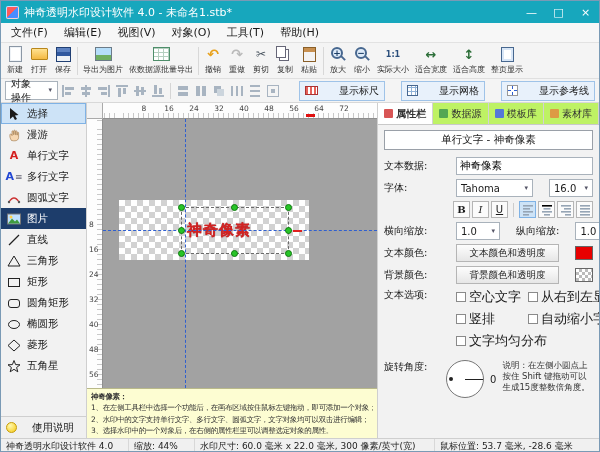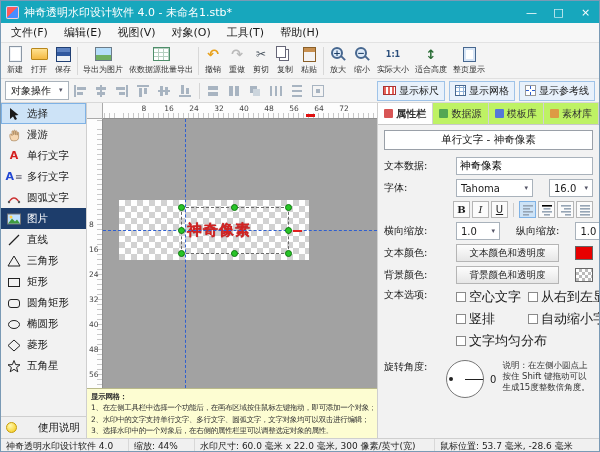--- a/index.html
+++ b/index.html
@@ -39,38 +39,38 @@
 .ic-fith::before{content:"↕";font-size:13px;color:#2c6e38;font-weight:bold}
 .ic-fitpage::before{content:"";width:11px;height:13px;border:1px solid #47678f;background:#fff;box-shadow:inset 0 0 0 2px #d8e6f6}
 
 .toolbar2{height:24px;background:#f4f4f4;border-bottom:1px solid #d8d8d8;display:flex;align-items:center;padding:0 4px;gap:2px}
 .combo{height:19px;background:#fff;border:1px solid #a9b2bb;display:flex;align-items:center;padding:0 5px;font-size:10px;gap:8px}
 .combo-arrow::before{content:"▾"}
 .combo-arrow{font-size:7px;color:#556;line-height:1}
 .mini{width:19px;height:19px;display:flex;align-items:center;justify-content:center;border:1px solid transparent}
 .mini svg{opacity:.8}
 .vsep2{width:1px;height:16px;background:#d5d5d5;margin:0 2px;flex:none}
-.toggle{height:20px;display:flex;align-items:center;gap:3px;padding:0 5px;font-size:10px;background:#e8f1fb;border:1px solid #9fc3e8;margin-left:2px;white-space:nowrap}
+.toggle{height:20px;display:flex;align-items:center;gap:21px;padding:0 5px;font-size:10px;background:#e8f1fb;border:1px solid #9fc3e8;margin-left:14px;white-space:nowrap}
 .spacer{flex:1}
 .tg-ruler{width:13px;height:9px;background:repeating-linear-gradient(90deg,#e5625a 0 2px,#fff 2px 4px);border:1px solid #a33;flex:none}
 .tg-grid{width:11px;height:11px;background-color:#fff;border:1px solid #47678f;background-image:repeating-linear-gradient(0deg,transparent 0 3px,#8fb2d8 3px 4px),repeating-linear-gradient(90deg,transparent 0 3px,#8fb2d8 3px 4px);flex:none}
 .tg-guides{width:11px;height:11px;position:relative;background:#fff;border:1px solid #999;flex:none}
 .tg-guides::before{content:"";position:absolute;left:0;right:0;top:4px;border-top:1px dashed #2f5fd0}
 .tg-guides::after{content:"";position:absolute;top:0;bottom:0;left:4px;border-left:1px dashed #2f5fd0}
 
 .main{display:flex;height:335px}
 .sidebar{width:86px;border-right:1px solid #cfcfcf;background:#f2f2f2;position:relative;flex:none}
 .tool{height:21px;display:flex;align-items:center;gap:5px;padding-left:5px;font-size:10.5px}
 .t-ic{width:16px;height:15px;display:flex;align-items:center;justify-content:center;flex:none}
 .tool.active{background:#cde3f7;outline:1px solid #7fb2e5;outline-offset:-1px}
 .tool.dark{background:#1d3d6b;color:#fff}
 .tic-a1::before{content:"A";color:#d42222;font-weight:bold;font-size:11px}
 .tic-a2::before{content:"A";color:#2247d4;font-weight:bold;font-size:11px}
 .tic-a2::after{content:"≡";font-size:9px;color:#667;margin-left:1px}
-.help-btn{position:absolute;left:0;right:0;bottom:0;height:22px;border-top:1px solid #cfcfcf;display:flex;align-items:center;gap:21px;padding-left:5px;background:#f0f0f0;font-size:10.5px}
+.help-btn{position:absolute;left:0;right:0;bottom:0;height:22px;border-top:1px solid #cfcfcf;display:flex;align-items:center;gap:15px;padding-left:5px;background:#f0f0f0;font-size:10.5px}
 .bulb{width:11px;height:11px;border-radius:50%;background:radial-gradient(circle at 35% 30%,#fff9b0,#f6c915);border:1px solid #c79d06;flex:none}
 
 .center{flex:1;display:flex;flex-direction:column;min-width:0}
 .ruler-row{display:flex;height:16px;flex:none}
 .corner{width:16px;background:#f3f3f3;border-right:1px solid #aaa;border-bottom:1px solid #aaa;flex:none}
 .ruler-top{flex:1;position:relative;background:#fdfdfd;border-bottom:1px solid #8f8f8f;background-image:repeating-linear-gradient(90deg,transparent 0 4px,#c9c9c9 4px 5px);background-size:auto 5px;background-position:16px 100%;background-repeat:repeat-x}
 .rl-num{position:absolute;top:1px;font-size:7.5px;color:#444;transform:translateX(-50%)}
 .ruler-red{position:absolute;left:203px;bottom:1px;width:9px;height:3px;background:#e01010}
 .canvas-row{flex:1;display:flex;min-height:0}
 .ruler-left{width:16px;position:relative;background:#fdfdfd;border-right:1px solid #8f8f8f;background-image:repeating-linear-gradient(0deg,transparent 0 4px,#c9c9c9 4px 5px);background-size:5px auto;background-position:100% 6px;background-repeat:repeat-y;flex:none}
@@ -202,20 +202,24 @@
         <span class="ic mag">
           <span class="sign sign-minus"></span>
         </span>
         <span class="tb-label">缩小</span>
       </div>
     <div class="tb-item">
         <span class="ic ic-actual"></span>
         <span class="tb-label">实际大小</span>
       </div>
     <div class="tb-item">
+        <span class="ic ic-fitw"></span>
+        <span class="tb-label">适合宽度</span>
+      </div>
+    <div class="tb-item">
         <span class="ic ic-fith"></span>
         <span class="tb-label">适合高度</span>
       </div>
     <div class="tb-item">
         <span class="ic ic-fitpage"></span>
         <span class="tb-label">整页显示</span>
       </div>
   </div>
 
   <div class="toolbar2">
@@ -467,21 +471,21 @@
             <span class="handle h-ml"></span>
             <span class="handle h-mr"></span>
             <span class="handle h-bl"></span>
             <span class="handle h-bc"></span>
             <span class="handle h-br"></span>
             <span class="rot-tick"></span>
           </div>
         </div>
       </div>
       <div class="helpbox">
-        <div class="ht help-line">显示网格：</div>
+        <div class="ht help-line">神奇像素：</div>
         <div class="help-line">1、在左侧工具栏中选择一个功能后，在画布区域按住鼠标左键拖动，即可添加一个对象；</div>
         <div class="help-line">2、水印中的文字支持单行文字、多行文字、圆弧文字，文字对象均可以双击进行编辑；</div>
         <div class="help-line">3、选择水印中的一个对象后，在右侧的属性栏里可以调整选定对象的属性。</div>
       </div>
     </div>
 
     <div class="panel">
       <div class="ptabs">
         <div class="ptab active">
             <span class="ptab-ic pt1"></span>

